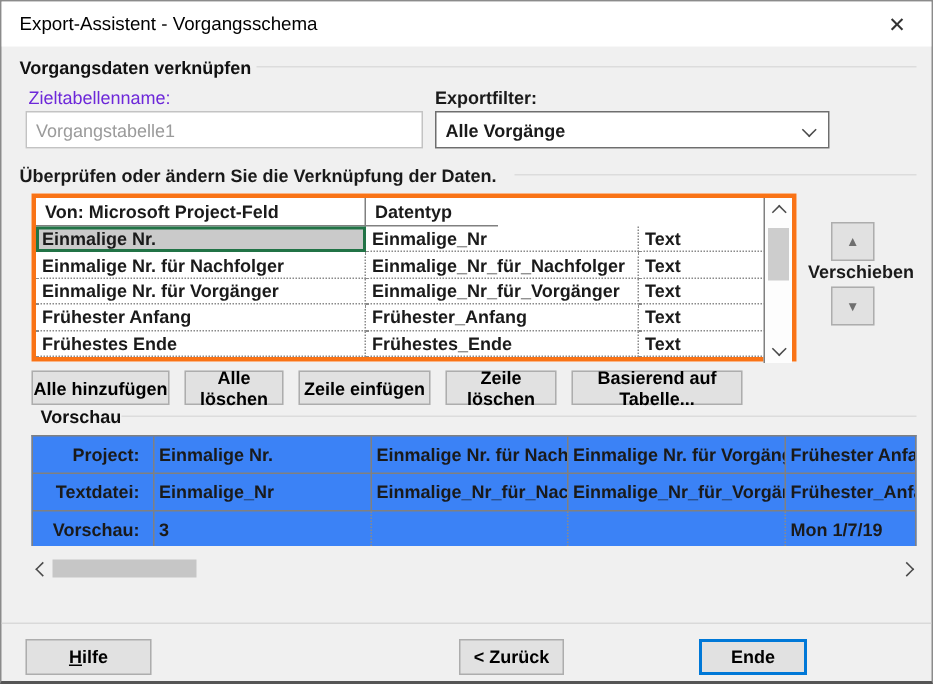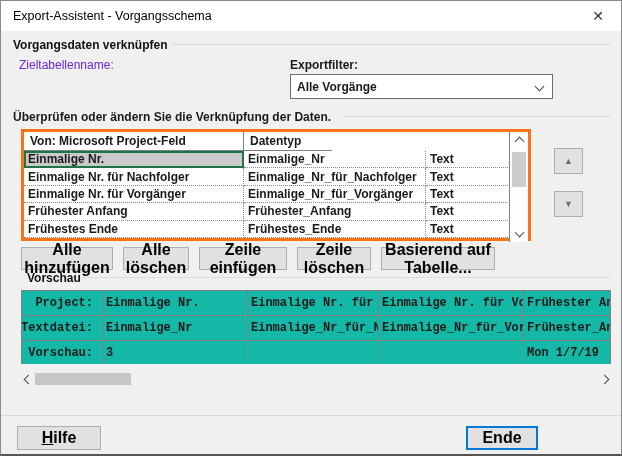--- a/index.html
+++ b/index.html
@@ -52,31 +52,31 @@
   .map-cell.selected { background:#cacaca; outline:2px solid #217346; outline-offset:-2px; }
 
   .vscroll { position:absolute; right:0; top:0; width:19px; height:110px; background:#fdfdfd;
              border-left:1px solid #808080; }
   .vscroll .arrow { position:absolute; left:0; width:100%; height:17px;
                     display:flex; align-items:center; justify-content:center; }
   .vscroll .arrow.top { top:1px; } .vscroll .arrow.bottom { bottom:1px; }
   .vscroll .thumb { position:absolute; left:2px; top:20px; width:14px; height:35px; background:#cdcdcd; }
 
   .btn { position:absolute; height:23px; background:#e1e1e1; border:1px solid #adadad;
-         font-family:inherit; font-size:16px; font-weight:600; color:#000;
+         font-family:inherit; font-size:12px; font-weight:600; color:#000;
          display:flex; align-items:center; justify-content:center; cursor:default; }
   .btn.default { border:2px solid #0078d7; }
 
   .move-btn { position:absolute; width:29px; height:26px; background:#e1e1e1; border:1px solid #adadad;
               display:flex; align-items:center; justify-content:center; color:#6f6f6f; font-size:9px; }
   .move-label { position:absolute; text-align:center; font-weight:600; }
 
   
   .prev-table { position:absolute; left:20px; top:289px; width:590px; height:74px;
-                background:#14b8a6; border:1px solid #808080; border-bottom:none; overflow:hidden;font-family:Liberation Mono, monospace; }
+                background:#3b82f6; border:1px solid #808080; border-bottom:none; overflow:hidden; }
   .prev-row { display:flex; }
   .prev-cell { overflow:hidden; white-space:nowrap; padding:0 3px; font-weight:600;
                display:flex; align-items:center; flex:0 0 auto; }
   .pc-label { width:81px; justify-content:flex-end; padding-right:9px;
               border-right:1px solid #808080; }
   .pc-1 { width:145px; } .pc-2 { width:131px; } .pc-3 { width:145px; } .pc-4 { width:92px; }
   .prev-row.head { height:25px; }
   .prev-row.head .prev-cell { border-bottom:1px solid #808080; border-right:1px solid #808080; }
   .prev-row.head .pc-4 { border-right:none; }
   .prev-row.data { height:25px; }
@@ -102,20 +102,21 @@
     <span class="title">Export-Assistent - Vorgangsschema</span>
     <span class="close-btn">
       <span>✕</span>
     </span>
   </div>
 
   <div class="group-label" style="left:12px; top:37px;">Vorgangsdaten verknüpfen</div>
   <div class="group-line" style="left:170px; top:43px; width:440px;"></div>
 
   <div class="lbl dim" style="left:18px; top:57px;">Zieltabellenname:</div>
+  <input class="textbox" style="left: 16px; top: 73px; width: 265px; height: 25px;" readonly="" value="Vorgangstabelle1">
 
   <div class="lbl bold" style="left:289px; top:57px;">Exportfilter:</div>
   <div class="combo" style="left:289px; top:73px; width:263px; height:25px;">
     <span>Alle Vorgänge</span>
     <span class="chev-wrap">
         <i class="chev down"></i>
       </span>
   </div>
 
   <div class="lbl" style="left:12px; top:109px; font-weight:600;">Überprüfen oder ändern Sie die Verknüpfung der Daten.</div>
@@ -164,20 +165,21 @@
 
   <button class="btn" style="left:20px; top:246px; width:92px;">Alle hinzufügen</button>
   <button class="btn" style="left:122px; top:246px; width:66px;">Alle löschen</button>
   <button class="btn" style="left:296px; top:246px; width:74px;">Zeile löschen</button>
   <button class="btn" style="left:198px; top:246px; width:88px;">Zeile einfügen</button>
   <button class="btn" style="left:380px; top:246px; width:114px;">Basierend auf Tabelle...</button>
 
   <div class="move-btn" style="left:553px; top:147px;">
     <span>▲</span>
   </div>
+  <div class="move-label" style="left:530px; top:173px; width:86px;">Verschieben</div>
   <div class="move-btn" style="left:553px; top:190px;">
     <span>▼</span>
   </div>
 
   <div class="group-label" style="left:26px; top:270px;">Vorschau</div>
   <div class="group-line" style="left:80px; top:276px; width:530px;"></div>
 
   <div class="prev-table">
     <div class="prev-row head">
       <div class="prev-cell pc-label">Project:</div>
@@ -214,15 +216,16 @@
         <i class="chev left"></i>
       </span>
     <span class="thumb"></span>
     <span class="arrow right">
         <i class="chev right"></i>
       </span>
   </div>
 
   <div class="footer-sep"></div>
   <button class="btn" style="left:16px; top:425px; width:84px; height:24px;"><u>H</u>ilfe</button>
+  <button class="btn" style="left:305px; top:425px; width:70px; height:24px;">&lt; Zurück</button>
   <button class="btn" style="left:385px; top:425px; width:70px; height:24px;margin-top:47px;">Weiter &gt;</button>
   <button class="btn default" style="left:465px; top:425px; width:72px; height:24px;">Ende</button>
 </div>
 
 </body></html>

